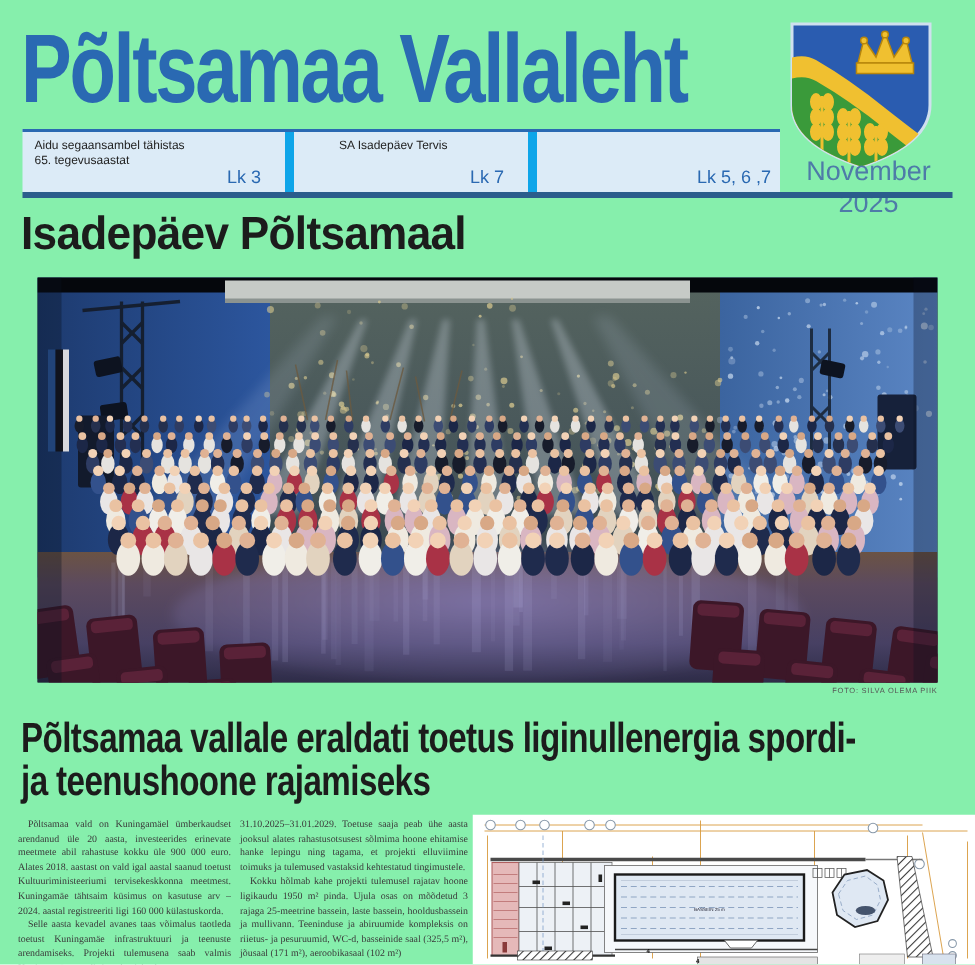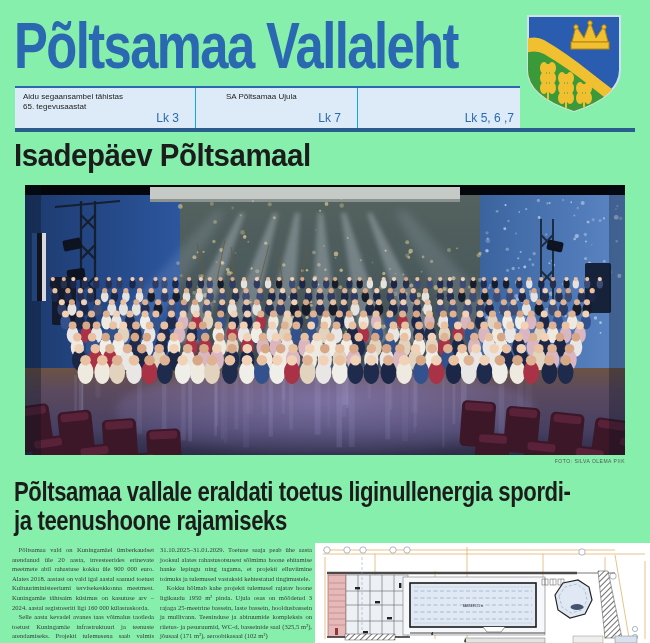--- a/index.html
+++ b/index.html
@@ -8,21 +8,21 @@
   
   .masthead-title{position:absolute;left:14px;top:8px;margin:0;color:#2a69b2;
         font-size:65px;font-weight:bold;letter-spacing:-2px;white-space:nowrap;
         transform:scaleX(.78);transform-origin:0 0;}
   .crest{position:absolute;left:524px;top:12px;width:100px;height:102px;}
   .issue-date{position:absolute;left:520px;top:104px;width:118px;text-align:center;
         color:#4e7ba8;font-size:18px;word-spacing:5px;}
   
   .teaser-bar{position:absolute;left:15px;top:86px;width:505px;height:40px;
         background:#dcebf7;border-top:2px solid #2a69b2;display:flex;}
-  .teaser{position:relative;height:100%;box-sizing:border-box;border-right:1px solid #0ea5e9;}
+  .teaser{position:relative;height:100%;box-sizing:border-box;border-right:6px solid #0ea5e9;}
   .teaser:last-child{border-right:none;}
   .teaser .t-text{position:absolute;left:8px;top:4px;font-size:8px;line-height:9.5px;
         color:#222;white-space:pre-line;}
   .teaser:nth-child(2) .t-text{left:30px;}
   .teaser .t-page{position:absolute;right:16px;bottom:3px;font-size:12px;font-weight:normal;color:#2a69b2;}
   .teaser:nth-child(3) .t-page{right:6px;margin-top:45px;}
   .t1{width:181px;} .t2{width:162px;} .t3{width:162px;}
   .thick-rule{position:absolute;left:15px;top:128px;width:620px;height:4px;background:#2b5d8c;}
   
   .headline1{position:absolute;left:14px;top:138px;margin:0;color:#1c1c1c;font-size:31px;
@@ -90,29 +90,30 @@
           <line x1="0" y1="0" x2="0" y2="26"></line>
           <ellipse cx="-4" cy="4" rx="3" ry="5"></ellipse>
             <ellipse cx="4" cy="4" rx="3" ry="5"></ellipse>
           <ellipse cx="-4" cy="14" rx="3" ry="5"></ellipse>
             <ellipse cx="4" cy="14" rx="3" ry="5"></ellipse>
         </g>
       </g>
     </g>
   </svg>
 
+  <div class="issue-date">November 2025</div>
 
   <div class="teaser-bar">
     <div class="teaser t1">
       <div class="t-text">Aidu segaansambel tähistas
 65. tegevusaastat</div>
       <div class="t-page">Lk 3</div>
     </div>
     <div class="teaser t2">
-      <div class="t-text">SA Põltsamaa Ujula</div>
+      <div class="t-text">SA Isadepäev Tervis</div>
       <div class="t-page">Lk 7</div>
     </div>
     <div class="teaser t3">
       <div class="t-page">Lk 5, 6 ,7</div>
     </div>
   </div>
 
   <div class="thick-rule"></div>
 
   <h2 class="headline1">Isadepäev Põltsamaal</h2>

